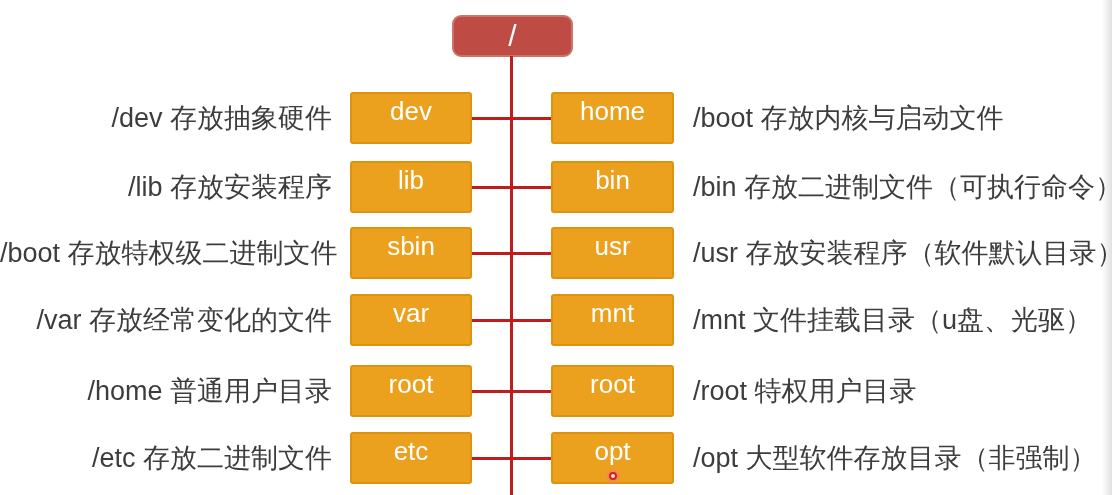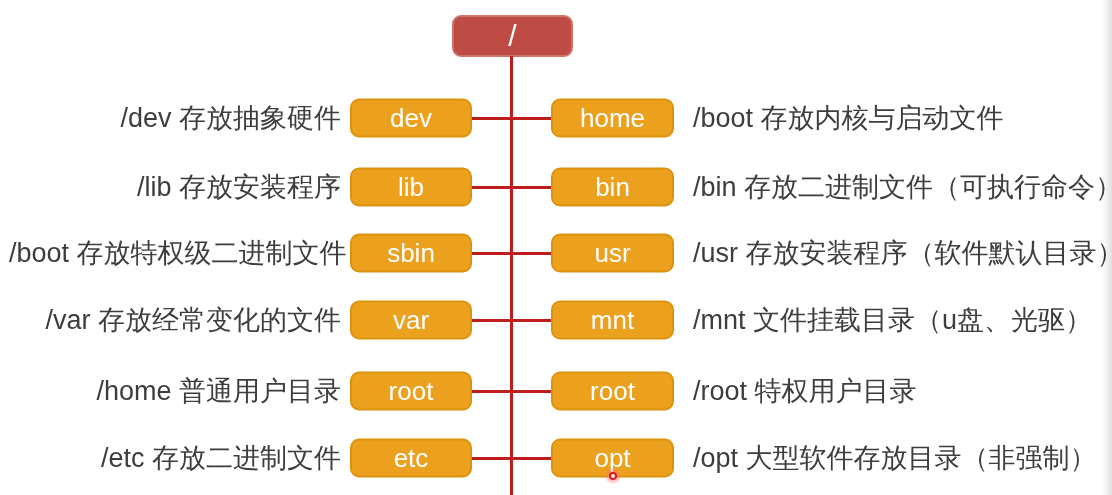--- a/index.html
+++ b/index.html
@@ -27,22 +27,22 @@
     left: 470px;
     width: 83px;
     height: 3px;
     top: -1.5px;
     background: #bf1d1d;
   }
 
   
   .node {
     position: absolute;
-    height: 39px;
-    border-radius: 9px;
+    height: 52px;
+    border-radius: 3px;
     background: #eba11e;
     border: 2px solid #de930e;
     box-sizing: border-box;
     color: #ffffff;
     font-size: 26px;
     line-height: 35px;
     text-align: center;
     transform: translateY(-50%);
   }
   .node-left  { left: 350px; width: 122px; }
@@ -66,21 +66,21 @@
 
   
   .desc {
     position: absolute;
     color: #3d3d3d;
     font-size: 27px;
     line-height: 27px;
     transform: translateY(-50%);
     white-space: nowrap;
   }
-  .desc-left  { left: 9px; width: 332px; text-align: right; }
+  .desc-left  { left: 0; width: 332px; text-align: right; }
   .desc-right { left: 693px; text-align: left; }
 
   
   .cursor-dot {
     position: absolute;
     left: 605px;
     top: 468px;
     width: 16px;
     height: 16px;
     border-radius: 50%;

